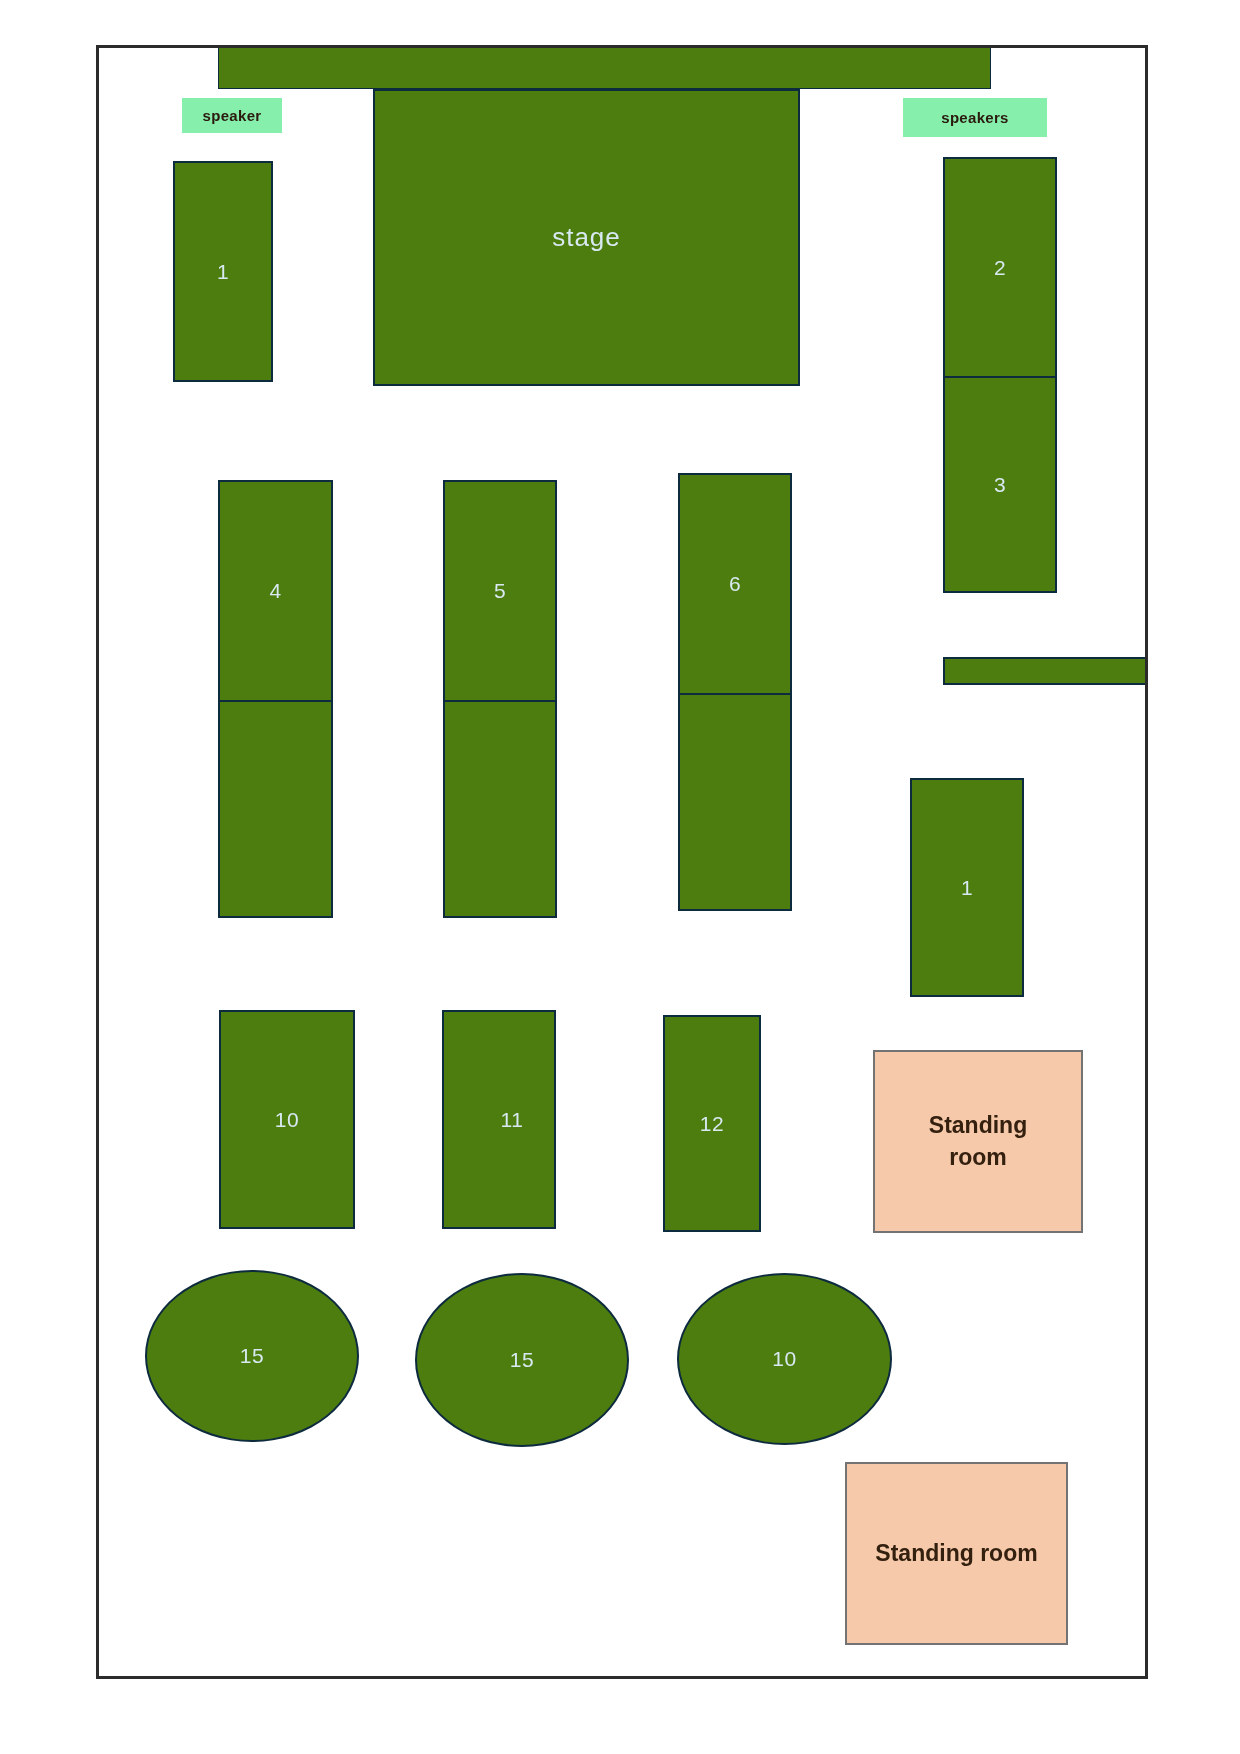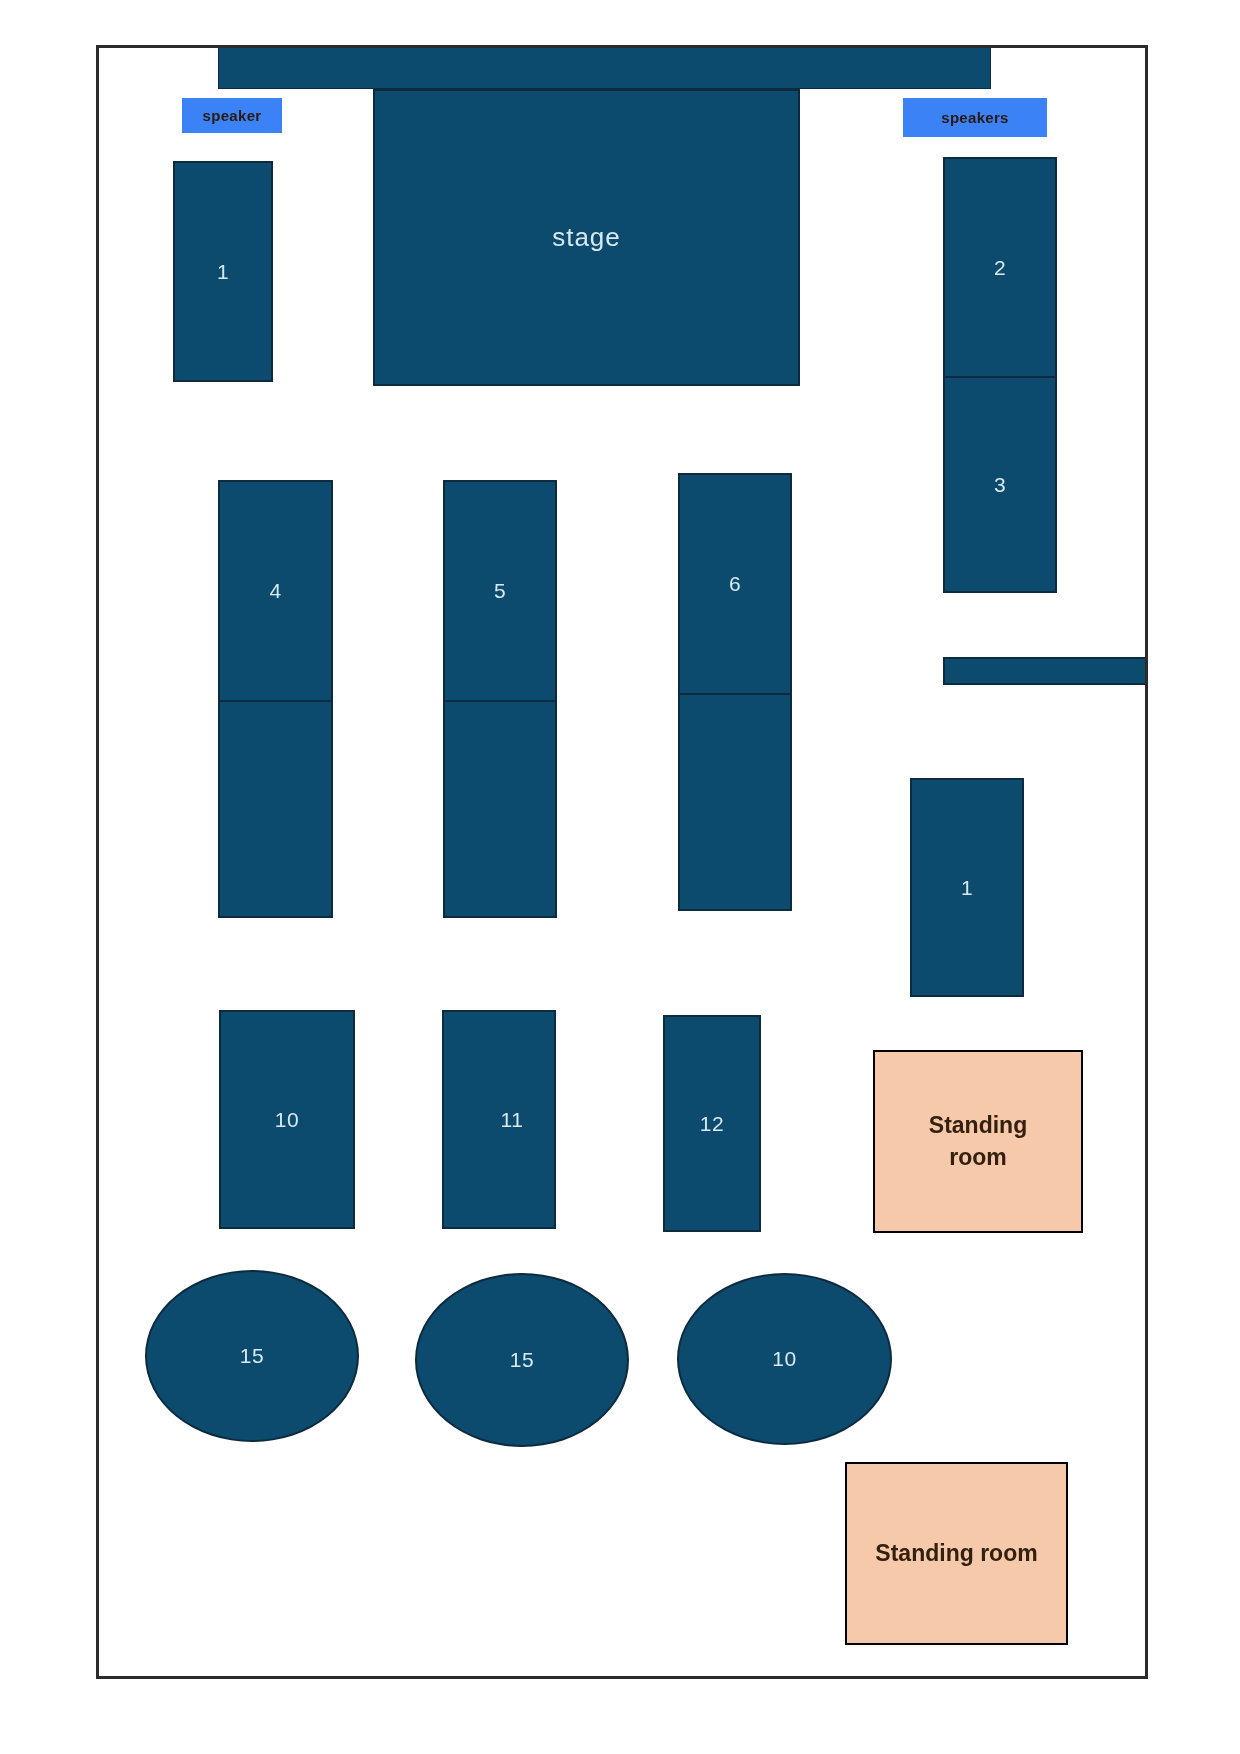--- a/index.html
+++ b/index.html
@@ -4,30 +4,30 @@
 <style>
   html,body{margin:0;padding:0;background:#ffffff;}
   body{width:1240px;height:1754px;position:relative;font-family:"Liberation Sans",sans-serif;}
   .plan{position:absolute;left:0;top:0;width:1240px;height:1754px;}
 
   
   .room{position:absolute;left:96px;top:45px;width:1052px;height:1634px;
         border:3px solid #2b2b2b;box-sizing:border-box;background:transparent;
         z-index:20;pointer-events:none;}
 
-  .shape{position:absolute;box-sizing:border-box;background:#0c4a6e;
+  .shape{position:absolute;box-sizing:border-box;background:#4d7c0f;
          border:2px solid #0d2b3f;z-index:5;}
   .lbl{color:#d8e9f1;font-size:21px;letter-spacing:.5px;}
   .center{display:flex;align-items:center;justify-content:center;}
 
   .topbar{left:218px;top:45px;width:773px;height:44px;border-width:1px;}
   .stage{left:373px;top:89px;width:427px;height:297px;}
   .stage .lbl{font-size:26px;letter-spacing:1px;}
 
-  .badge{position:absolute;box-sizing:border-box;background:#3b82f6;z-index:6;
+  .badge{position:absolute;box-sizing:border-box;background:#86efac;z-index:6;
          display:flex;align-items:center;justify-content:center;
          color:#2b1a0e;font-weight:bold;font-size:15px;letter-spacing:.3px;}
   .badge.left{left:182px;top:98px;width:100px;height:35px;}
   .badge.right{left:903px;top:98px;width:144px;height:39px;}
 
   
   .t1 {left:173px;top:161px;width:100px;height:221px;}
   .t13{left:910px;top:778px;width:114px;height:219px;}
   .t10{left:219px;top:1010px;width:136px;height:219px;}
   .t11{left:442px;top:1010px;width:114px;height:219px;padding-left:26px;}
@@ -40,21 +40,21 @@
   .t23{left:943px;top:157px;width:114px;height:436px;}
   .t23 .seg:first-child{height:217px;}
   .t4{left:218px;top:480px;width:115px;height:438px;}
   .t5{left:443px;top:480px;width:114px;height:438px;}
   .t6{left:678px;top:473px;width:114px;height:438px;}
   .t4 .seg:first-child,.t5 .seg:first-child,.t6 .seg:first-child{height:218px;}
 
   .sidebar-ledge{left:943px;top:657px;width:205px;height:28px;}
 
   .standing{position:absolute;box-sizing:border-box;background:#f6c9aa;
-            border:2px solid #000000;z-index:5;
+            border:2px solid #737373;z-index:5;
             display:flex;align-items:center;justify-content:center;
             color:#33200f;font-weight:600;font-size:23px;text-align:center;line-height:1.35;}
   .standing.upper{left:873px;top:1050px;width:210px;height:183px;}
   .standing.upper .wrap{width:130px;}
   .standing.lower{left:845px;top:1462px;width:223px;height:183px;}
 
   .ellipse{border-radius:50%;}
   .t14{left:145px;top:1270px;width:214px;height:172px;}
   .t15{left:415px;top:1273px;width:214px;height:174px;}
   .t16{left:677px;top:1273px;width:215px;height:172px;}

